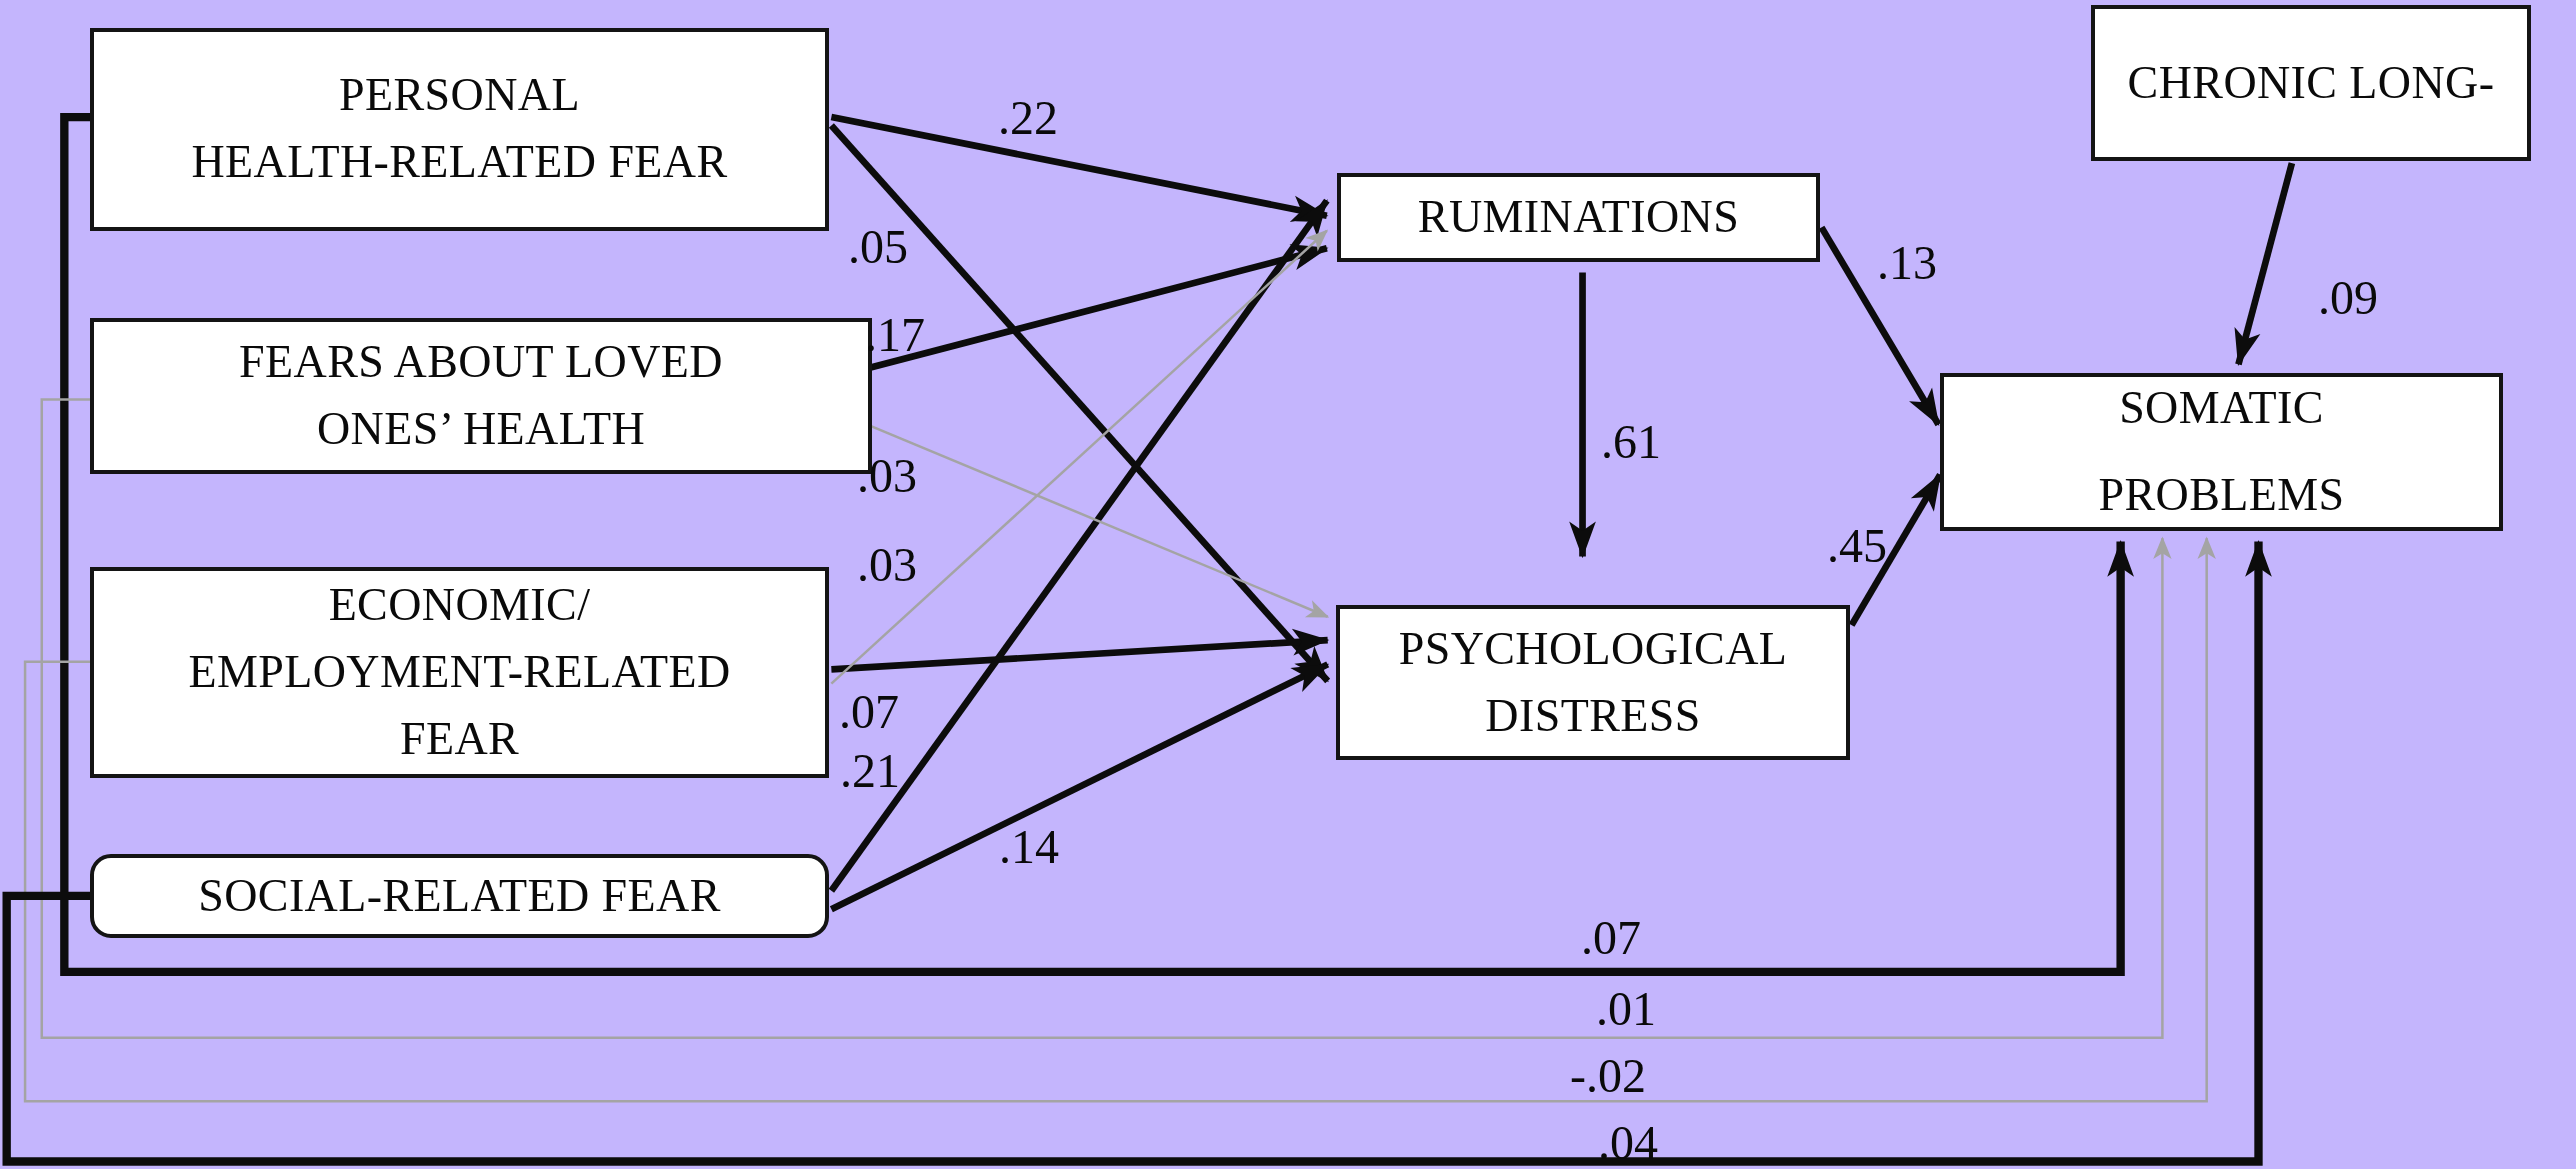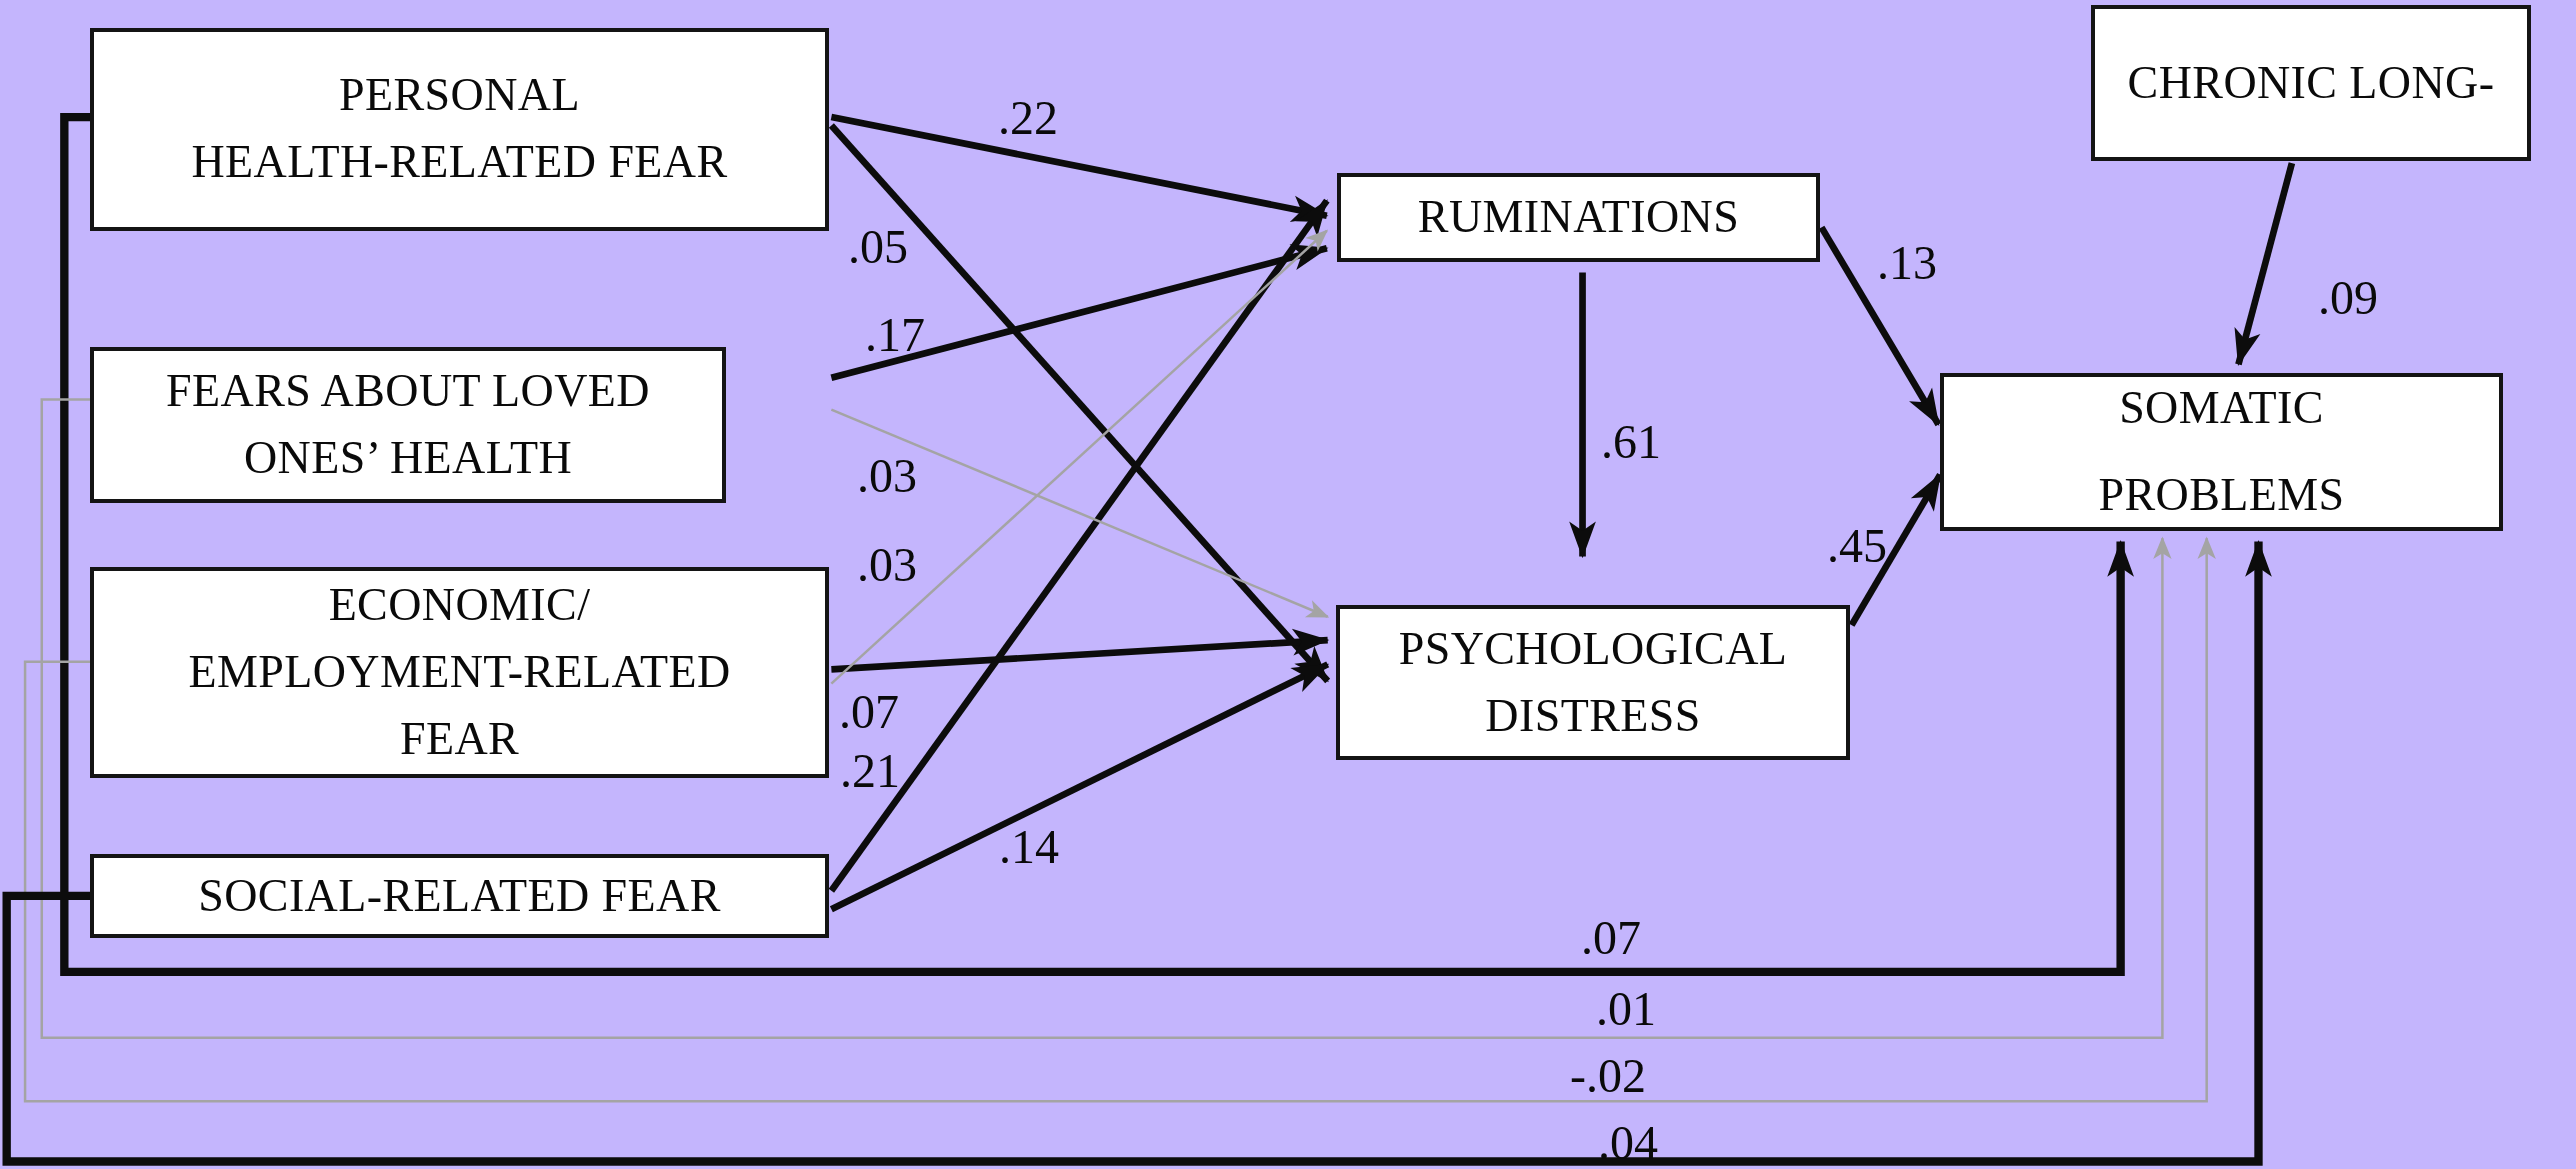--- a/index.html
+++ b/index.html
@@ -9,23 +9,23 @@
   .pb{stroke:#0c0c0c;stroke-width:8;fill:none;stroke-linecap:butt;}
   .pm{stroke:#0c0c0c;stroke-width:8;fill:none;}
   .pe{stroke:#0c0c0c;stroke-width:10;fill:none;stroke-linejoin:miter;}
   .pg{stroke:#a4a4a4;stroke-width:3;fill:none;stroke-linejoin:miter;}
   .node{position:absolute;background:#ffffff;border:4.2px solid #141414;box-sizing:border-box;
         display:flex;flex-direction:column;justify-content:center;align-items:center;
         text-align:center;font-size:46px;line-height:1.45;color:#0a0a0a;letter-spacing:0.4px;}
   .node span{display:block;white-space:nowrap;}
   .coef{position:absolute;transform:translate(-50%,-50%);font-size:48px;color:#0a0a0a;white-space:nowrap;}
   #n-personal{left:90px;top:27.6px;width:739px;height:203px;}
-  #n-loved{left:90px;top:318px;width:636px;height:156px;margin-top:29px;}
+  #n-loved{left:90px;top:318px;width:782px;height:156px;}
   #n-economic{left:90px;top:567px;width:739px;height:211px;}
-  #n-social{left:90px;top:854px;width:739px;height:84px;}
+  #n-social{left:90px;top:854px;width:739px;height:84px;border-radius:21px;}
   #n-ruminations{left:1337px;top:173px;width:483px;height:89px;}
   #n-distress{left:1336px;top:568px;width:514px;height:155px;margin-top:37px;}
   #n-chronic{left:2091px;top:5px;width:440px;height:156px;}
   #n-somatic{left:1940px;top:373px;width:563px;height:158px;gap:20px;}
 </style>
 </head>
 <body>
 
 <div class="stage">
 

